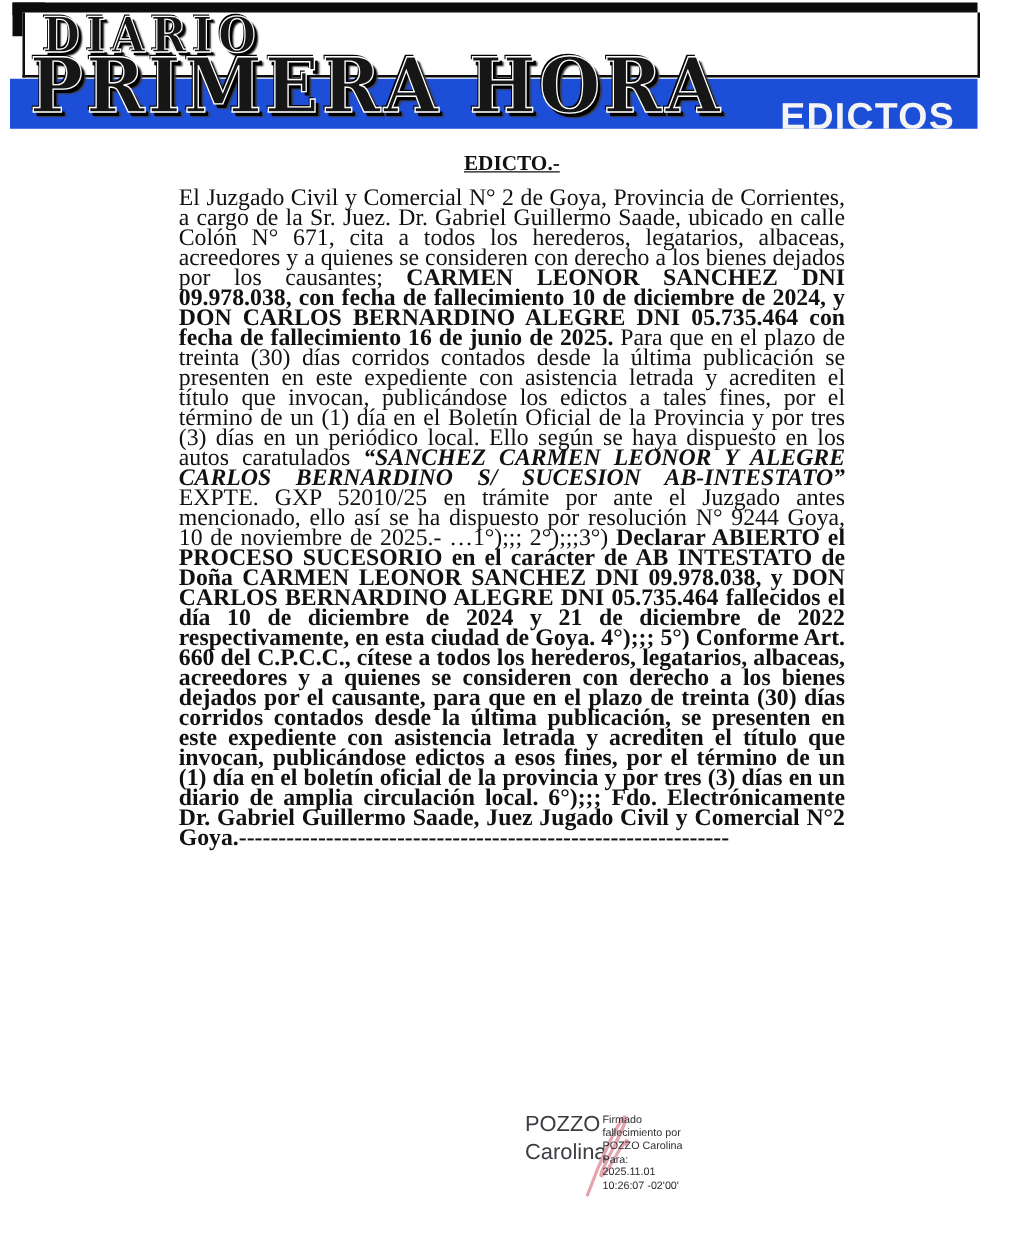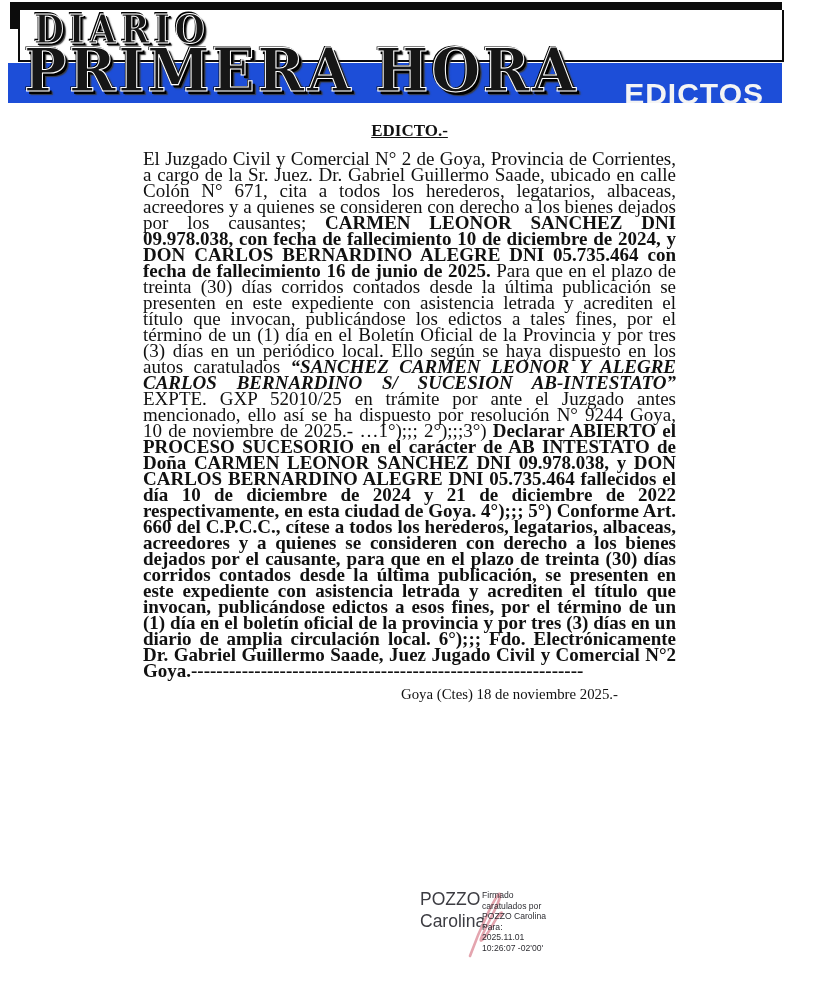--- a/index.html
+++ b/index.html
@@ -57,31 +57,30 @@
   <div class="headbox"></div>
   <div class="band">
     <div class="edictos">EDICTOS</div>
   </div>
   <div class="ornate diario">DIARIO</div>
   <div class="ornate primera">PRIMERA HORA</div>
 
   <div class="body-col">
     <div class="notice-title">EDICTO.-</div>
     <p class="notice-par"><span class="seg-regular">El Juzgado Civil y Comercial N° 2 de Goya, Provincia de Corrientes, a cargo de la Sr. Juez. Dr. Gabriel Guillermo Saade, ubicado en calle Colón N° 671, cita a todos los herederos, legatarios, albaceas, acreedores y a quienes se consideren con derecho a los bienes dejados por los causantes; </span><span class="seg-bold">CARMEN LEONOR SANCHEZ DNI 09.978.038, con fecha de fallecimiento 10 de diciembre de 2024, y DON CARLOS BERNARDINO ALEGRE DNI 05.735.464 con fecha de fallecimiento 16 de junio de 2025.</span><span class="seg-regular"> Para que en el plazo de treinta (30) días corridos contados desde la última publicación se presenten en este expediente con asistencia letrada y acrediten el título que invocan, publicándose los edictos a tales fines, por el término de un (1) día en el Boletín Oficial de la Provincia y por tres (3) días en un periódico local. Ello según se haya dispuesto en los autos caratulados </span><span class="seg-bold-italic">“SANCHEZ CARMEN LEONOR Y ALEGRE CARLOS BERNARDINO S/ SUCESION AB-INTESTATO”</span><span class="seg-regular"> EXPTE. GXP 52010/25 en trámite por ante el Juzgado antes mencionado, ello así se ha dispuesto por resolución  N° 9244 Goya, 10 de noviembre de 2025.- …1°);;; 2°);;;3°) </span><span class="seg-bold">Declarar ABIERTO el PROCESO SUCESORIO en el carácter de AB INTESTATO de Doña CARMEN LEONOR SANCHEZ DNI 09.978.038, y DON CARLOS BERNARDINO ALEGRE DNI 05.735.464 fallecidos el día 10 de diciembre de 2024 y 21 de diciembre de 2022 respectivamente, en esta ciudad de Goya. 4°);;; 5°) Conforme Art. 660 del C.P.C.C., cítese a todos los herederos, legatarios, albaceas, acreedores y a quienes se consideren con derecho a los bienes dejados por el causante, para que en el plazo de treinta (30) días corridos contados desde la última publicación, se presenten en este expediente con asistencia letrada y acrediten el título que invocan, publicándose edictos a esos fines, por el término de un (1) día en el boletín oficial de la provincia y por tres (3) días en un diario de amplia circulación local. 6°);;; Fdo. Electrónicamente Dr. Gabriel Guillermo Saade, Juez Jugado Civil y Comercial N°2 Goya.--------------------------------------------------------------</span></p>
-    <div class="place-date">Goya (Ctes) 18 de noviembre 2025.-</div>
   </div>
 
   <div class="sig">
     <div class="sig-name">POZZO Carolina</div>
     <svg class="sig-flourish" width="48" height="78" viewBox="0 0 48 78">
       <path d="M6,74 C16,46 34,8 36,12 C38,17 24,40 18,54 C14,63 20,58 28,44 C34,33 40,26 37,34" fill="none" stroke="#e4a5af" stroke-width="2.6" stroke-linecap="round"></path>
     </svg>
     <div class="sig-details">
       <div>Firmado</div>
-      <div>caratulados por</div>
+      <div>fallecimiento por</div>
       <div>POZZO Carolina</div>
       <div>Para:</div>
       <div>2025.11.01</div>
       <div>10:26:07 -02'00'</div>
     </div>
   </div>
 
 </div>
 
 </body></html>

